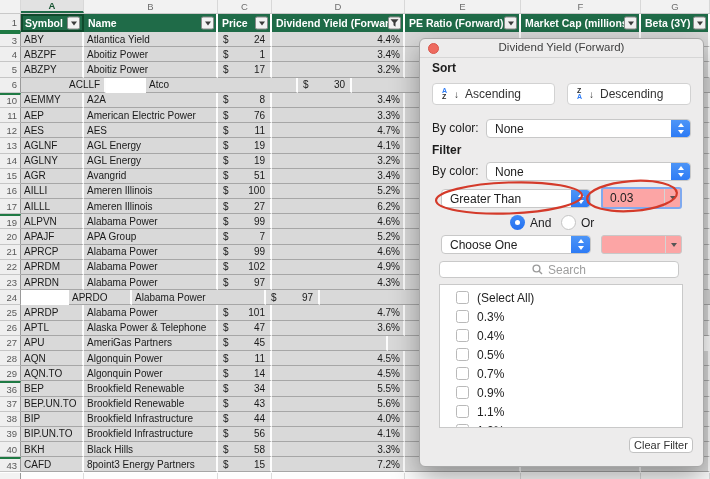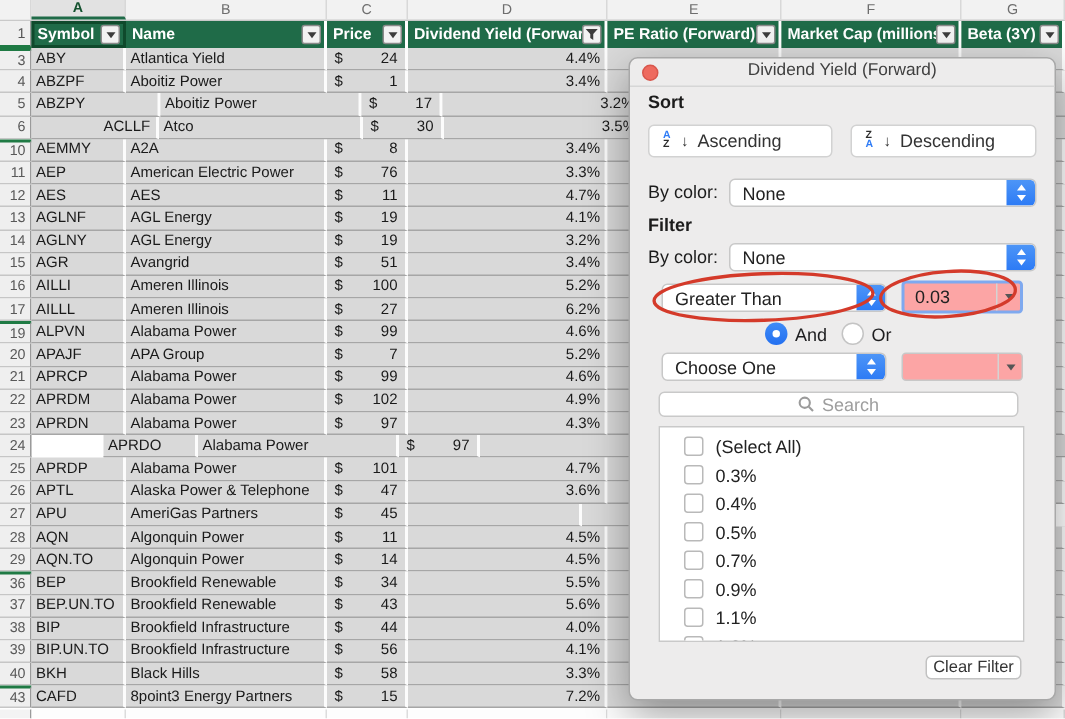--- a/index.html
+++ b/index.html
@@ -149,35 +149,35 @@
           <span>$</span>
           <span>1</span>
         </div>
         <div class="dcell right" style="width: 133px;">3.4%</div>
         <div class="dcell" style="width: 116px;"></div>
         <div class="dcell" style="width: 120px;"></div>
         <div class="dcell" style="width: 69px;"></div>
       </div>
       <div class="drow">
         <div class="gcell">5</div>
-        <div class="dcell" style="width: 86px;">ABZPY</div>
+        <div class="dcell" style="width: 63px;">ABZPY</div>
         <div class="dcell" style="width: 134px;">Aboitiz Power</div>
         <div class="dcell price" style="width: 54px;">
           <span>$</span>
           <span>17</span>
         </div>
         <div class="dcell right" style="width: 133px;">3.2%</div>
         <div class="dcell" style="width: 116px;"></div>
         <div class="dcell" style="width: 120px;"></div>
         <div class="dcell" style="width: 69px;"></div>
       </div>
       <div class="drow">
         <div class="gcell">6</div>
         <div class="dcell" style="width: 85px; padding-left: 48px;">ACLLF</div>
-        <div class="dcell" style="width: 136px;">Atco</div>
+        <div class="dcell" style="width: 152px; margin-left: 40px;">Atco</div>
         <div class="dcell price" style="width: 54px;">
           <span>$</span>
           <span>30</span>
         </div>
         <div class="dcell right" style="width: 133px;">3.5%</div>
         <div class="dcell" style="width: 116px;"></div>
         <div class="dcell" style="width: 120px;"></div>
         <div class="dcell" style="width: 69px;"></div>
       </div>
       <div class="drow sep">
@@ -635,21 +635,21 @@
         <div class="litem">
           <span class="cbx"></span>
           <span>1.1%</span>
         </div>
         <div class="litem">
           <span class="cbx"></span>
           <span>1.2%</span>
         </div>
       </div>
 
-    <div class="clearbtn" style="left:197px;top:398px;width:64px;height:16px;">
+    <div class="clearbtn" style="left:209px;top:398px;width:64px;height:16px;">
       <span>Clear Filter</span>
     </div>
   </div>
 
   <svg id="annot" width="710" height="479" viewBox="0 0 710 479">
     <ellipse cx="509" cy="198" rx="73" ry="15.5" fill="none" stroke="#D43A2A" stroke-width="2.2" transform="rotate(-2 509 198)"></ellipse>
     <ellipse cx="632" cy="196" rx="45" ry="15" fill="none" stroke="#D43A2A" stroke-width="2.2" transform="rotate(-4 632 196)"></ellipse>
   </svg>
 
 </div>

